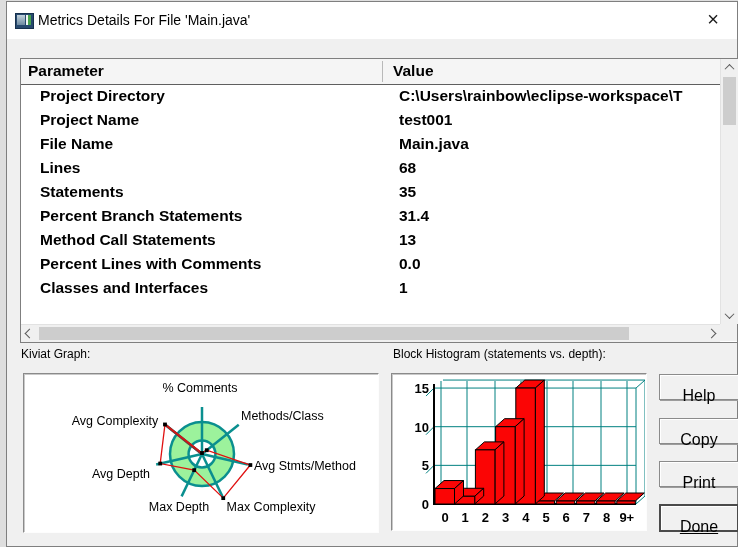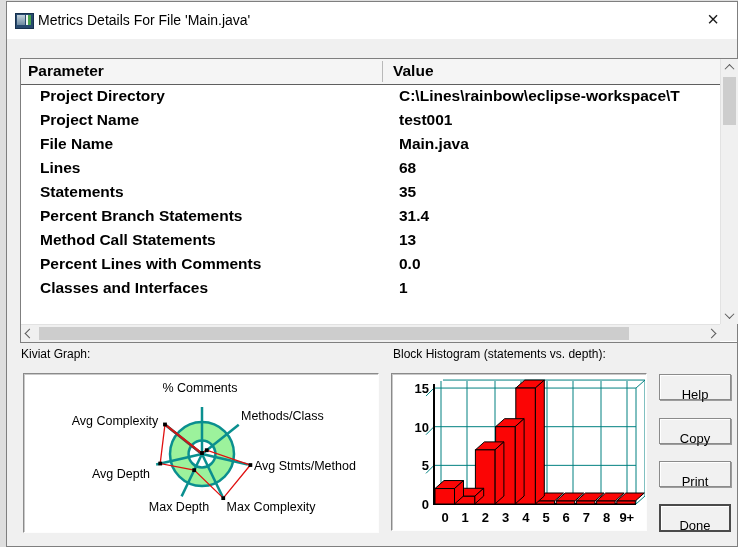--- a/index.html
+++ b/index.html
@@ -66,29 +66,29 @@
 
   
   .panel{position:absolute;background:#fff;border:1px solid;
          border-color:#8a8a8a #fdfdfd #fdfdfd #8a8a8a;
          box-shadow:inset 1px 1px 0 #c9c9c9;}
   #kivpanel{left:16px;top:371px;width:354px;height:158px;}
   #histpanel{left:384px;top:371px;width:254px;height:156px;}
   #kiviat,#histo{position:absolute;left:1px;top:1px;}
 
   
-  .wbtn{position:absolute;left:652px;width:72px;height:26px;
+  .wbtn{position:absolute;left:652px;width:80px;height:26px;
         background:#f1f1f1;border:1px solid #8b8b8b;
         box-shadow:inset 1px 1px 0 #ffffff,1px 1px 0 #9c9c9c;
-        font-family:"Liberation Sans",sans-serif;font-size:13px;color:#000;padding:12px;}
+        font-family:"Liberation Sans",sans-serif;font-size:16px;color:#000;padding:12px;}
   .wbtn.default{border:2px solid #4a4a4a;box-shadow:inset 1px 1px 0 #ffffff;}
   .wbtn:nth-of-type(1){top:372px;}
   .wbtn:nth-of-type(2){top:416px;}
   .wbtn:nth-of-type(3){top:459px;}
-  .wbtn:nth-of-type(4){top:502px;}
+  .wbtn:nth-of-type(4){top:502px;text-decoration:underline;}
 
   .hlab{font-family:"Liberation Sans",sans-serif;font-weight:bold;font-size:13px;fill:#000;}
   .klab{font-family:"Liberation Sans",sans-serif;font-size:12.5px;fill:#000;}
 </style>
 </head>
 <body>
 
 <div id="root">
   <div id="sliver"></div>
 
@@ -108,21 +108,21 @@
 
     <div id="tablebox">
       <div id="thead">
         <span class="h1">Parameter</span>
         <span class="hdiv"></span>
         <span class="h2">Value</span>
       </div>
       <div id="rows">
   <div class="trow">
     <span class="c1">Project Directory</span>
-    <span class="c2">C:\Lines\rainbow\eclipse-workspace\T</span>
+    <span class="c2">C:\Users\rainbow\eclipse-workspace\T</span>
   </div>
 
   <div class="trow">
     <span class="c1">Project Name</span>
     <span class="c2">test001</span>
   </div>
 
 
   <div class="trow">
     <span class="c1">File Name</span>

